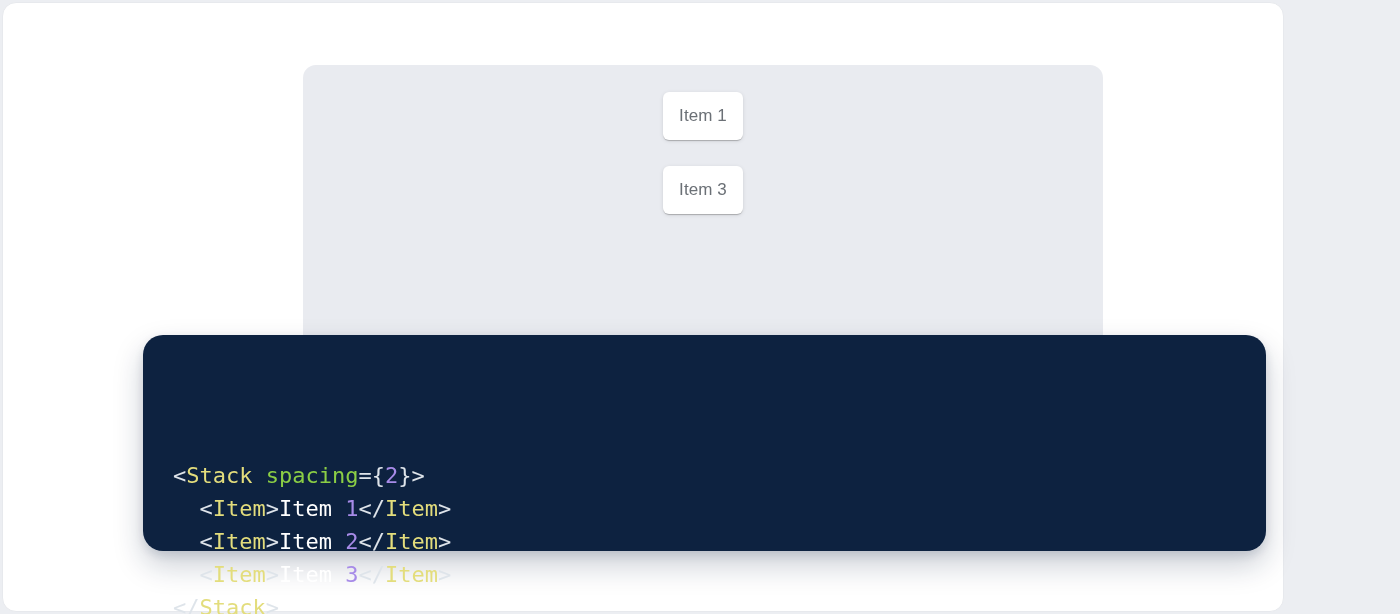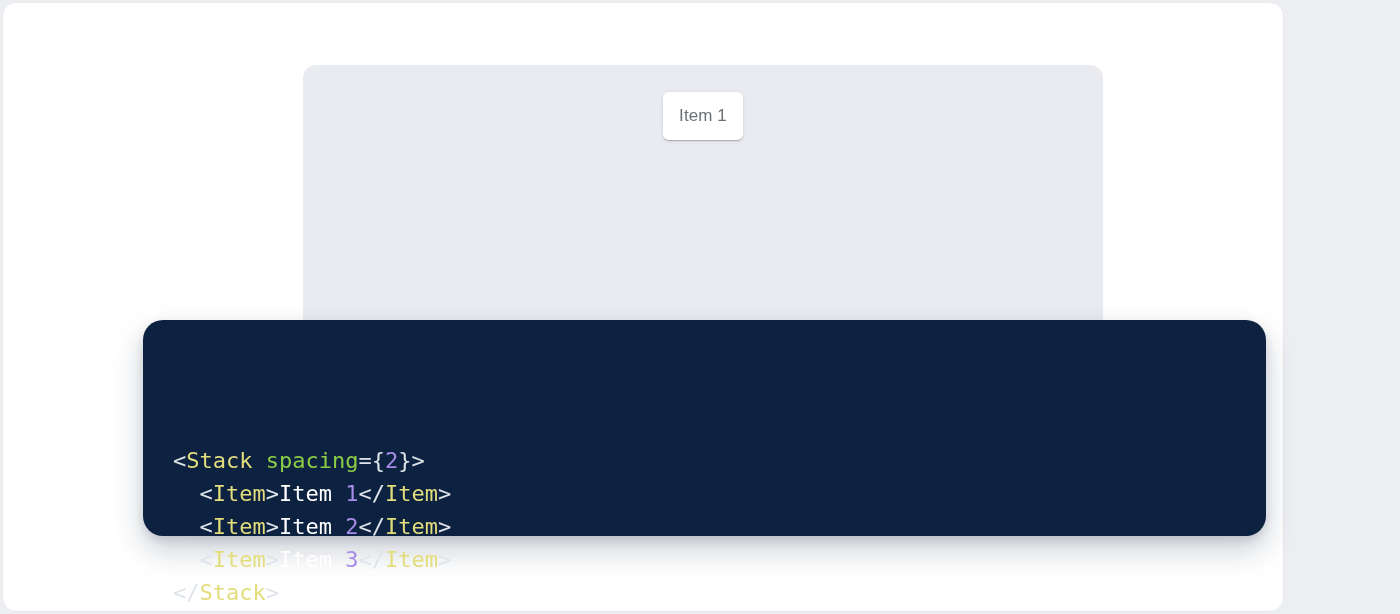--- a/index.html
+++ b/index.html
@@ -56,21 +56,21 @@
                 0 1px 4px 0 rgba(0,0,0,0.10);
     display: flex;
     align-items: center;
     justify-content: center;
     color: var(--item-text);
     font-size: 17px;
     letter-spacing: 0.1px;
   }
   .code-block {
     position: absolute;
-    left: 140px; top: 317px;
+    left: 140px; top: 332px;
     width: 1123px; height: 216px;
     background: var(--code-bg);
     border-radius: 20px;
     box-shadow: 0 14px 30px rgba(13,34,64,0.22),
                 0 4px 10px rgba(13,34,64,0.12);
     padding: 25px 30px;
   }
   .code-content {
     font-family: "DejaVu Sans Mono", "Liberation Mono", monospace;
     font-size: 22px;
@@ -87,20 +87,21 @@
 </head>
 <body>
 
 <div class="screen">
   <div class="card">
 
     <div class="demo-panel">
       <div class="stack-demo">
 
       <div class="item-card">Item 1</div>
+          <div class="item-card">Item 3</div>
         </div>
     </div>
 
     <div class="code-block">
       <div class="code-content">
         
       <div class="code-line"><span class="tok-punct">&lt;</span><span class="tok-tag">Stack</span><span class="tok-plain"> </span><span class="tok-attr">spacing</span><span class="tok-punct">={</span><span class="tok-num">2</span><span class="tok-punct">}&gt;</span></div><div class="code-line"><span class="tok-plain">  </span><span class="tok-punct">&lt;</span><span class="tok-tag">Item</span><span class="tok-punct">&gt;</span><span class="tok-plain">Item </span><span class="tok-num">1</span><span class="tok-punct">&lt;/</span><span class="tok-tag">Item</span><span class="tok-punct">&gt;</span></div><div class="code-line"><span class="tok-plain">  </span><span class="tok-punct">&lt;</span><span class="tok-tag">Item</span><span class="tok-punct">&gt;</span><span class="tok-plain">Item </span><span class="tok-num">2</span><span class="tok-punct">&lt;/</span><span class="tok-tag">Item</span><span class="tok-punct">&gt;</span></div><div class="code-line"><span class="tok-plain">  </span><span class="tok-punct">&lt;</span><span class="tok-tag">Item</span><span class="tok-punct">&gt;</span><span class="tok-plain">Item </span><span class="tok-num">3</span><span class="tok-punct">&lt;/</span><span class="tok-tag">Item</span><span class="tok-punct">&gt;</span></div><div class="code-line"><span class="tok-punct">&lt;/</span><span class="tok-tag">Stack</span><span class="tok-punct">&gt;</span></div></div>
     </div>
 
   </div>

